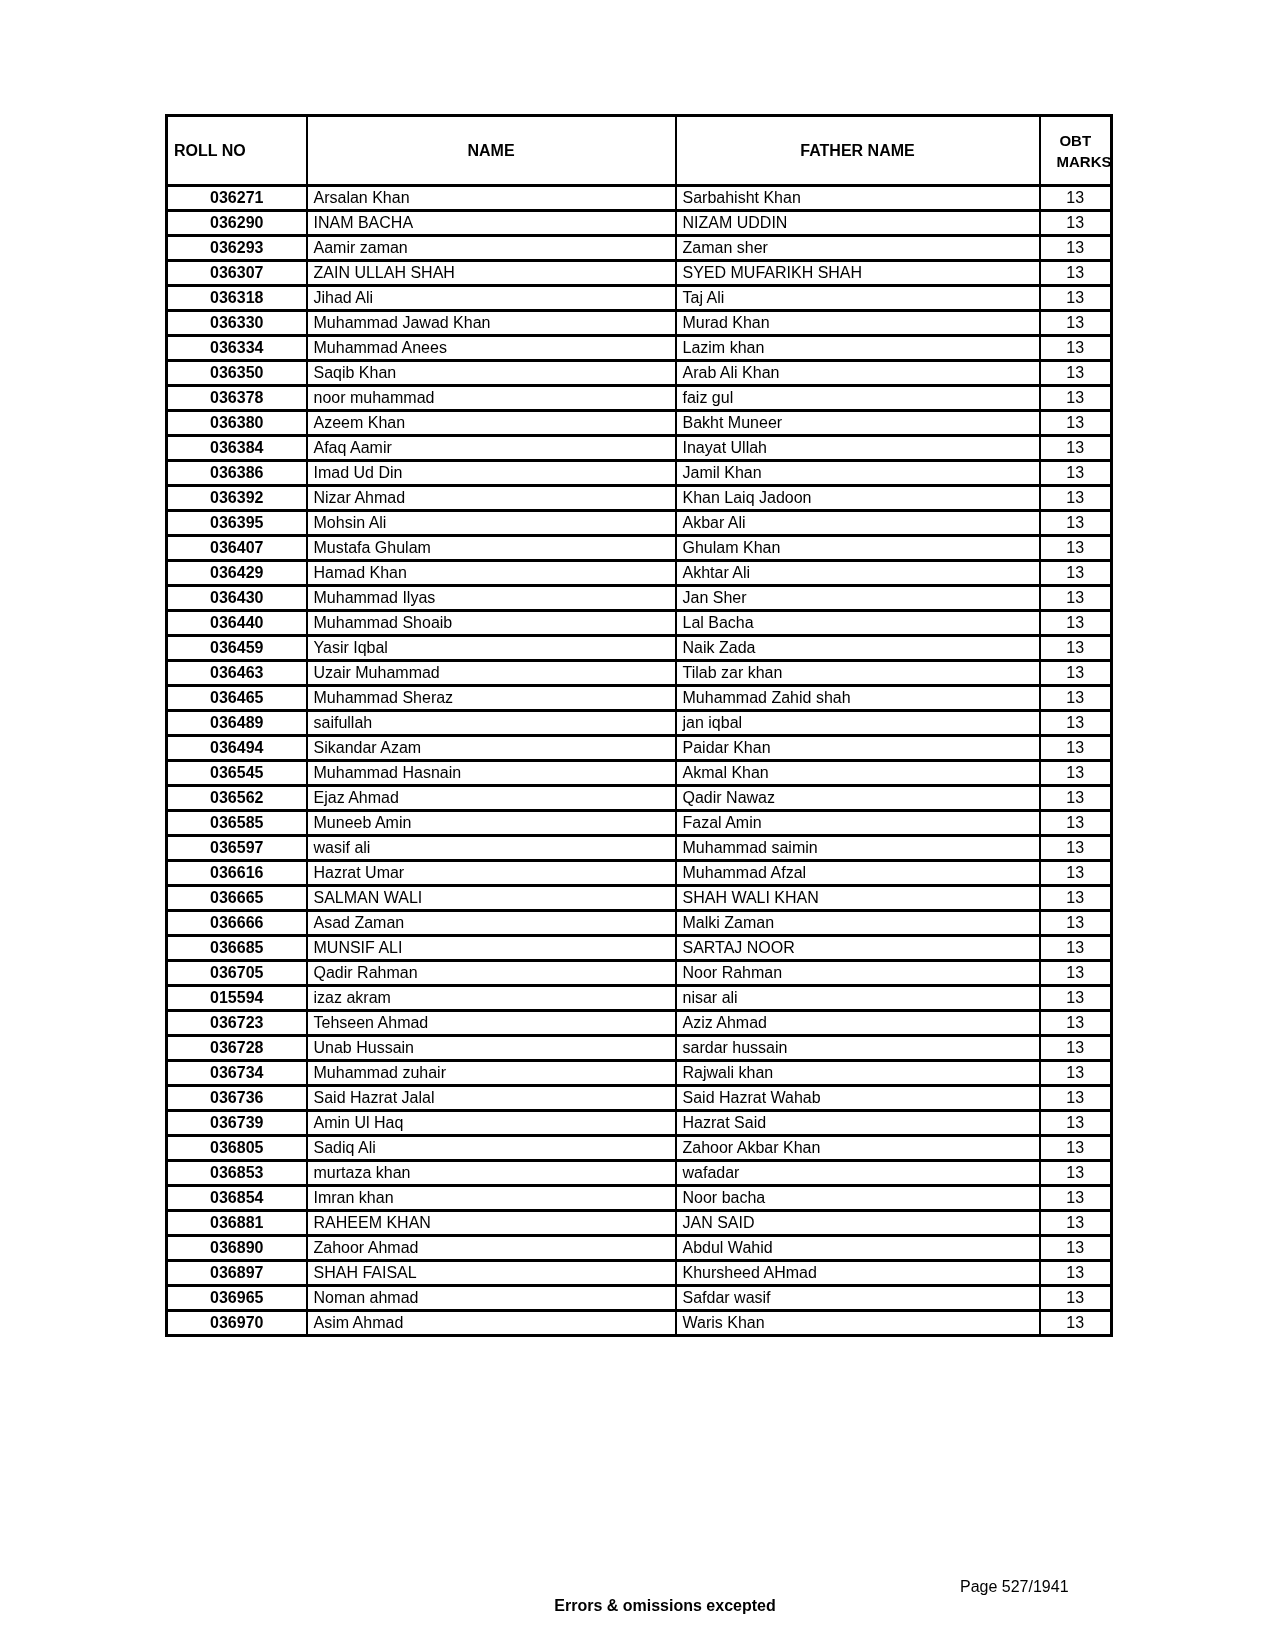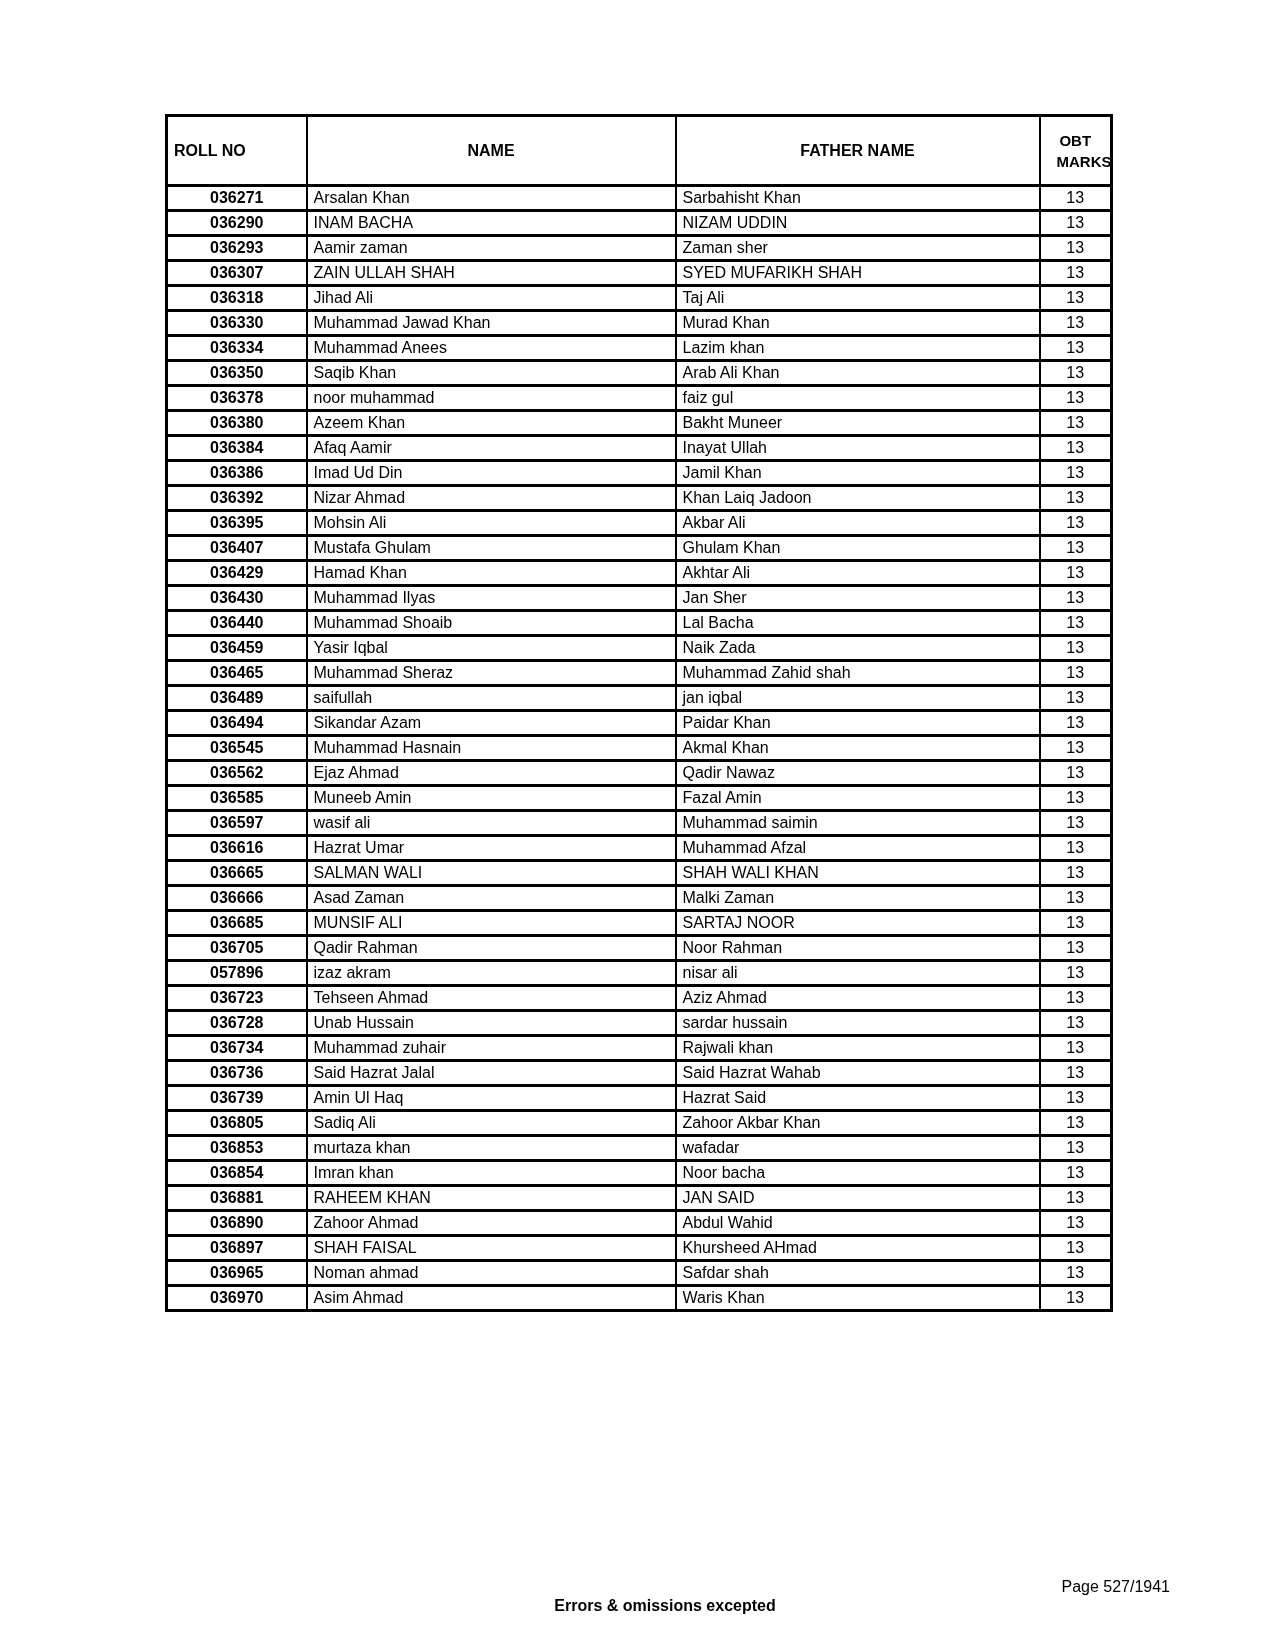--- a/index.html
+++ b/index.html
@@ -57,21 +57,21 @@
     text-align: center;
     font-weight: bold;
     font-size: 16px;
     margin-top: 19px;
   }
   .page-number {
     position: absolute;
     top: 1578px;
     left: 960px;
     width: 210px;
-    text-align: right;
+    text-align: left;
     font-size: 16px;
   }
 </style>
 </head>
 <body>
 
 <table class="results">
   <colgroup>
     <col style="width:140px">
     <col style="width:369px">
@@ -195,20 +195,26 @@
         <td class="father">Lal Bacha</td>
         <td class="marks">13</td>
       </tr>
       <tr>
         <td class="roll">036459</td>
         <td class="name">Yasir Iqbal</td>
         <td class="father">Naik Zada</td>
         <td class="marks">13</td>
       </tr>
       <tr>
+        <td class="roll">036463</td>
+        <td class="name">Uzair Muhammad</td>
+        <td class="father">Tilab zar khan</td>
+        <td class="marks">13</td>
+      </tr>
+      <tr>
         <td class="roll">036465</td>
         <td class="name">Muhammad Sheraz</td>
         <td class="father">Muhammad Zahid shah</td>
         <td class="marks">13</td>
       </tr>
       <tr>
         <td class="roll">036489</td>
         <td class="name">saifullah</td>
         <td class="father">jan iqbal</td>
         <td class="marks">13</td>
@@ -267,21 +273,21 @@
         <td class="father">SARTAJ NOOR</td>
         <td class="marks">13</td>
       </tr>
       <tr>
         <td class="roll">036705</td>
         <td class="name">Qadir Rahman</td>
         <td class="father">Noor Rahman</td>
         <td class="marks">13</td>
       </tr>
       <tr>
-        <td class="roll">057896</td>
+        <td class="roll">015594</td>
         <td class="name">izaz akram</td>
         <td class="father">nisar ali</td>
         <td class="marks">13</td>
       </tr>
       <tr>
         <td class="roll">036723</td>
         <td class="name">Tehseen Ahmad</td>
         <td class="father">Aziz Ahmad</td>
         <td class="marks">13</td>
       </tr>
@@ -341,21 +347,21 @@
       </tr>
       <tr>
         <td class="roll">036897</td>
         <td class="name">SHAH FAISAL</td>
         <td class="father">Khursheed AHmad</td>
         <td class="marks">13</td>
       </tr>
       <tr>
         <td class="roll">036965</td>
         <td class="name">Noman ahmad</td>
-        <td class="father">Safdar shah</td>
+        <td class="father">Safdar wasif</td>
         <td class="marks">13</td>
       </tr>
       <tr>
         <td class="roll">036970</td>
         <td class="name">Asim Ahmad</td>
         <td class="father">Waris Khan</td>
         <td class="marks">13</td>
       </tr>
     </tbody>
 </table>

